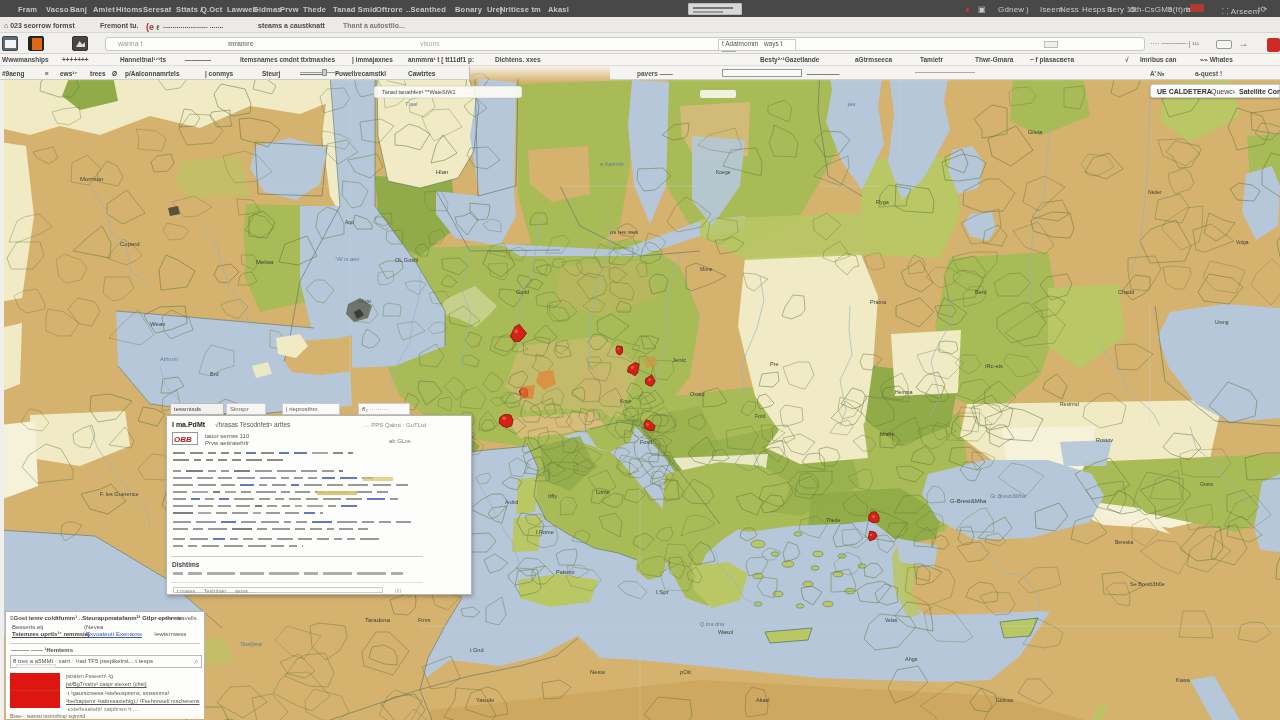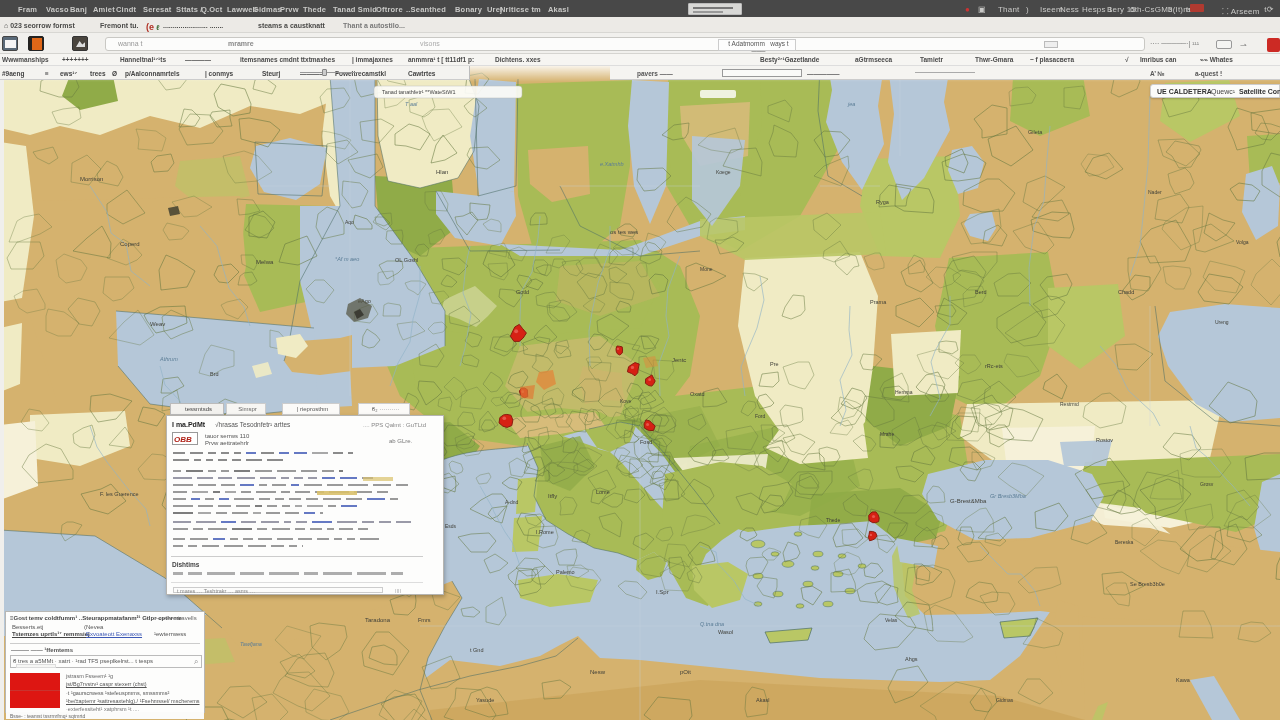--- a/index.html
+++ b/index.html
@@ -1,64 +1,64 @@
 <!DOCTYPE html>
 <html><head>
 <meta charset="utf-8">
 <style>
 * { margin:0; padding:0; box-sizing:border-box; }
 html,body { width:1280px; height:720px; overflow:hidden; font-family:"Liberation Sans", sans-serif; }
-#page { position:relative; width:1280px; height:720px; background:#e8e7e3;text-align:center; }
+#page { position:relative; width:1280px; height:720px; background:#e8e7e3; }
 #menubar { position:absolute; left:0; top:0; width:1280px; height:17px; background:#484848; }
 #menubar .mi { position:absolute; top:5px; color:#c9c9c7; font-size:7.5px; font-weight:bold; letter-spacing:0.2px; }
 #bar2 { position:absolute; left:0; top:17px; width:1280px; height:16px; background:#eceae6; border-bottom:1px solid #d8d7d3; }
 #bar2 .t { position:absolute; top:5px; color:#4a4a48; font-size:7px; font-weight:bold; }
 #bar3 { position:absolute; left:0; top:33px; width:1280px; height:21px; background:#f1f0ed; border-bottom:1px solid #d5d4d0; }
 #bar4 { position:absolute; left:0; top:54px; width:1280px; height:12px; background:#f6f5f2; border-bottom:1px solid #ddd; }
 #bar4 .t { position:absolute; top:2px; color:#4a4a4a; font-size:6.5px; font-weight:bold; }
 #rband { position:absolute; left:610px; top:66px; width:670px; height:14px; background:#f5f4f1; border-bottom:1px solid #ccc; z-index:5; }
 #rband .t { position:absolute; top:4px; color:#555; font-size:6.5px; font-weight:bold; }
 #lband { position:absolute; left:0; top:66px; width:470px; height:14px; background:#f4f3f0; border-bottom:1px solid #ccc; border-right:1px solid #bbb; z-index:5; }
 #lband .t { position:absolute; top:4px; color:#444; font-size:6.5px; font-weight:bold; }
 .icnbox { position:absolute; top:3px; width:16px; height:15px; border-radius:2px; }
 #addrbar { position:absolute; left:105px; top:4px; width:1040px; height:14px; background:#fcfcfb; border:1px solid #c9c8c4; border-radius:3px; }
 #map { position:absolute; left:0; top:66px; width:1280px; height:654px; }
 #map svg { display:block; filter:blur(0.55px); }
-#popup { position:absolute; left:166px; top:415px; width:278px; height:180px; background:#fdfdfc; border:1px solid #b5b4b0; box-shadow:1px 2px 4px rgba(0,0,0,0.25); z-index:10; }
+#popup { position:absolute; left:166px; top:415px; width:306px; height:180px; background:#fdfdfc; border:1px solid #b5b4b0; box-shadow:1px 2px 4px rgba(0,0,0,0.25); z-index:10; }
 #popuptabs { position:absolute; left:170px; top:403px; width:244px; height:12px; z-index:9; }
 #legend { position:absolute; left:5px; top:611px; width:200px; height:102px; background:#fdfdfc; border:1px solid #b8b7b3; z-index:10; }
 #maptype { position:absolute; left:1150px; top:84px; width:130px; height:14px; background:#fbfbf9; border:1px solid #ccc; border-radius:3px 0 0 3px; z-index:8; box-shadow:0 1px 2px rgba(0,0,0,0.2); }
 #leftedge { position:absolute; left:0; top:66px; width:4px; height:654px; background:#f0efec; z-index:4; }
 </style>
 </head>
 <body>
 <div id="page">
   <div id="menubar">
       <span class="mi" style="left:18px">Fram</span>
       <span class="mi" style="left:46px">Vacso</span>
       <span class="mi" style="left:70px">Banj</span>
       <span class="mi" style="left:93px">Amiet</span>
-      <span class="mi" style="left:116px">Cindt</span>
+      <span class="mi" style="left:116px">Hitoms</span>
       <span class="mi" style="left:143px">Seresat</span>
       <span class="mi" style="left:176px">Sttats /</span>
       <span class="mi" style="left:201px">Q.Oct</span>
       <span class="mi" style="left:227px">Lawwell</span>
       <span class="mi" style="left:253px">Gidmas</span>
       <span class="mi" style="left:280px">Prvw</span>
       <span class="mi" style="left:303px">Thede</span>
       <span class="mi" style="left:333px">Tanad Smid</span>
       <span class="mi" style="left:376px">Oftrore</span>
       <span class="mi" style="left:406px">..Seanthed</span>
       <span class="mi" style="left:455px">Bonary</span>
       <span class="mi" style="left:487px">Urej</span>
       <span class="mi" style="left:500px">Nrlticse tm</span>
       <span class="mi" style="left:548px">Akasl</span>
       <span class="mi" style="left:965px;font-weight:normal;font-size:8px"><span style="color:#c33">●</span></span>
       <span class="mi" style="left:978px;font-weight:normal;font-size:8px">▣</span>
-      <span class="mi" style="left:998px;font-weight:normal;font-size:8px">Thant</span>
+      <span class="mi" style="left:998px;font-weight:normal;font-size:8px">Gdnew</span>
       <span class="mi" style="left:1026px;font-weight:normal;font-size:8px">)</span>
       <span class="mi" style="left:1040px;font-weight:normal;font-size:8px">Iseem</span>
       <span class="mi" style="left:1060px;font-weight:normal;font-size:8px">Ness</span>
       <span class="mi" style="left:1082px;font-weight:normal;font-size:8px">Hesps 1</span>
       <span class="mi" style="left:1107px;font-weight:normal;font-size:8px">Bery 15</span>
       <span class="mi" style="left:1130px;font-weight:normal;font-size:8px">6th-CsGM3</span>
       <span class="mi" style="left:1168px;font-weight:normal;font-size:8px">b(It)ns</span>
       <span class="mi" style="left:1186px;font-weight:normal;font-size:8px">tnes</span>
       <span class="mi" style="left:1222px;font-weight:normal;font-size:8px">⸬ Arseem</span>
       <span class="mi" style="left:1258px;font-weight:normal;font-size:8px">t⟳ ......</span>

